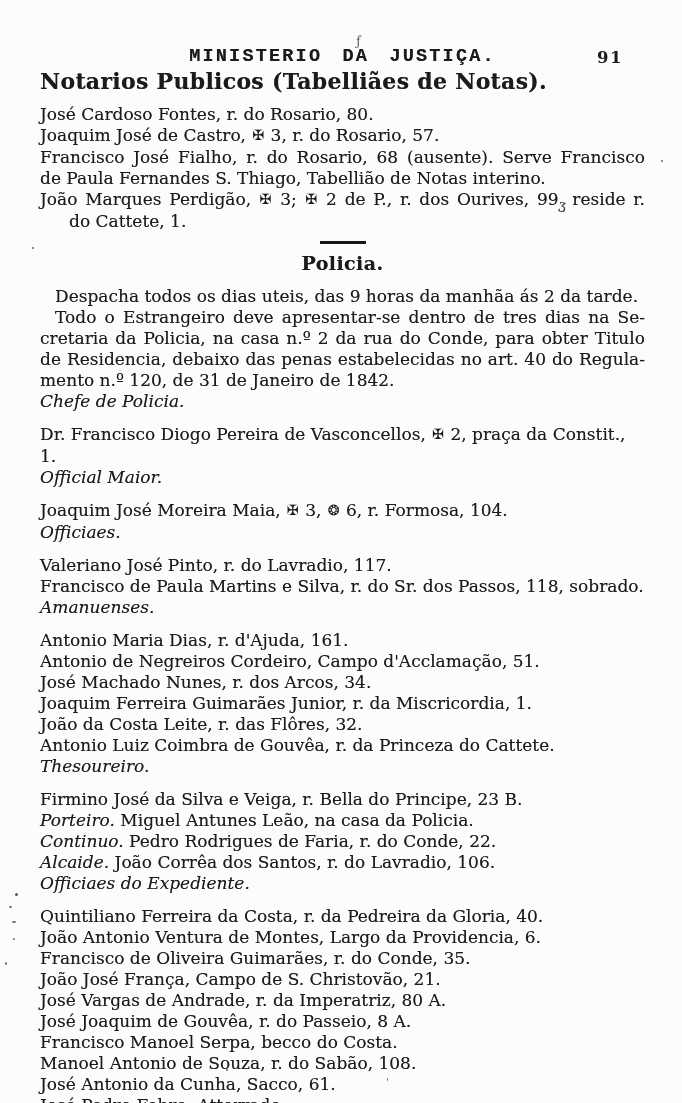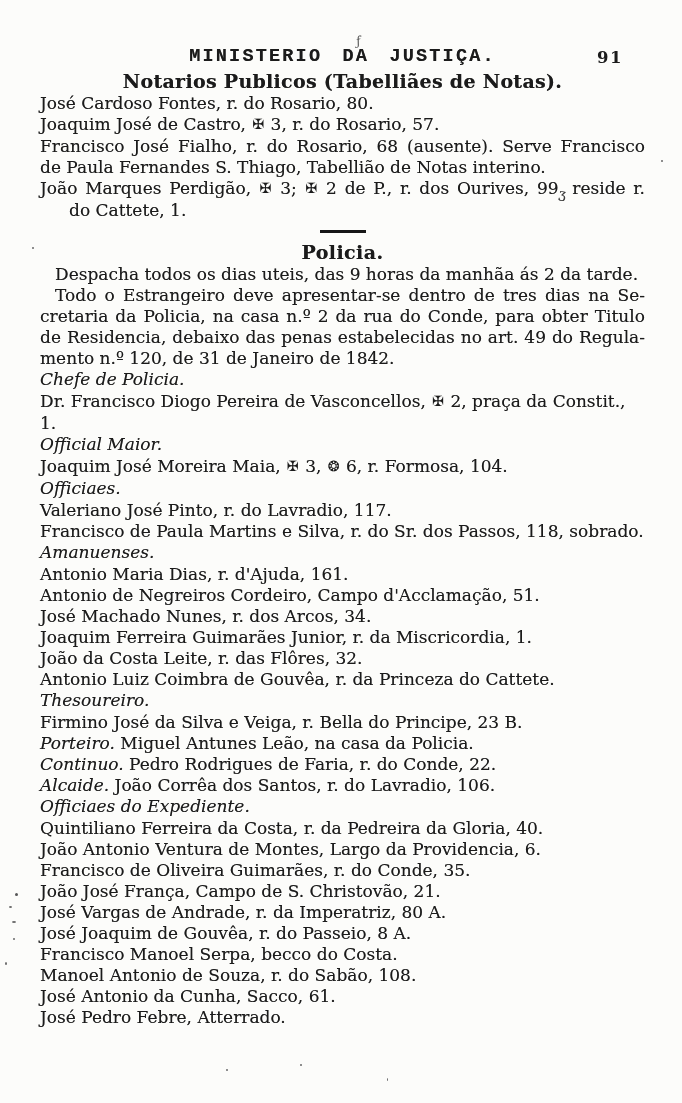--- a/index.html
+++ b/index.html
@@ -11,24 +11,24 @@
     position:relative;overflow:hidden;
   }
   .page{padding:45px 37px 0 40px;position:relative;}
   
   .header-row{position:relative;text-align:center;line-height:22px;height:22px;}
   .title{font-weight:bold;font-size:18.5px;letter-spacing:2.2px;word-spacing:7px;
          text-shadow:0 0 .5px rgba(0,0,0,.6);font-family:Liberation Mono, monospace;}
   .pageno{position:absolute;right:22px;top:2px;font-weight:bold;font-size:16.5px;letter-spacing:1.5px;}
   .header-mark{position:absolute;left:316px;top:-15px;font-size:12px;color:#4a4a4a;
                transform:rotate(-12deg);font-style:italic;}
-  .subtitle{text-align:center;font-weight:bold;font-size:19px;line-height:22px;margin-top:3px;
+  .subtitle{text-align:left;font-weight:bold;font-size:22px;line-height:22px;margin-top:3px;
             letter-spacing:.3px;text-shadow:0 0 .4px rgba(0,0,0,.55);}
   
-  .lines{margin-top:1px;}
+  .lines{margin-top:12px;}
   .line{line-height:21px;font-size:17px;text-shadow:0 0 .4px rgba(0,0,0,.45);}
   .line.cont{margin-left:29px;}
   .line.para{text-indent:15px;}
   .line.just{text-align:justify;text-align-last:justify;}
   .it{font-style:italic;}
   .sym{font-family:"DejaVu Sans",sans-serif;font-weight:bold;font-size:14px;
        position:relative;top:-1px;padding:0 1px;}
   .mark{display:inline-block;font-size:13px;color:#3c3c3c;transform:translateY(4px) rotate(10deg);
         width:6px;}
   
@@ -76,21 +76,21 @@
   <div class="rule-wrap">
     <div class="rule"></div>
   </div>
 
   <div class="bhead">Policia.</div>
 
   <div class="lines">
       <div class="line para"><span>Despacha todos os dias uteis, das 9 horas da manhãa ás 2 da tarde.</span></div>
       <div class="line para just"><span>Todo o Estrangeiro deve apresentar-se dentro de tres dias na Se-</span></div>
       <div class="line just"><span>cretaria da Policia, na casa n.º 2 da rua do Conde, para obter Titulo</span></div>
-      <div class="line just"><span>de Residencia, debaixo das penas estabelecidas no art. 49 do Regula-</span></div>
+      <div class="line just"><span>de Residencia, debaixo das penas estabelecidas no art. 40 do Regula-</span></div>
       <div class="line"><span>mento n.º 120, de 31 de Janeiro de 1842.</span></div>
     </div>
 
   <section>
     <div class="ihead">Chefe de Policia.</div>
     <div class="lines">
         <div class="line"><span>Dr. Francisco Diogo Pereira de Vasconcellos, </span><span class="sym">✠</span><span> 2, praça da Constit., 1.</span></div>
       </div>
   </section>
 

